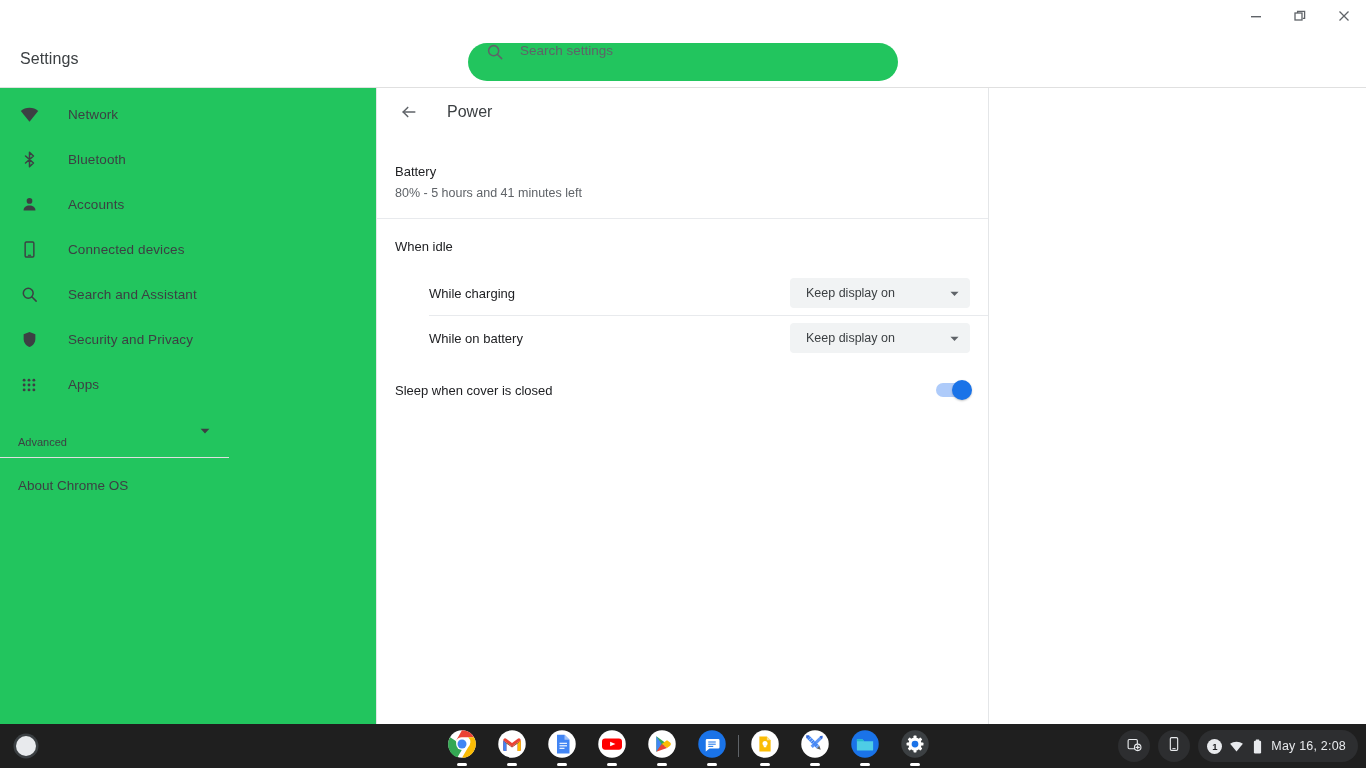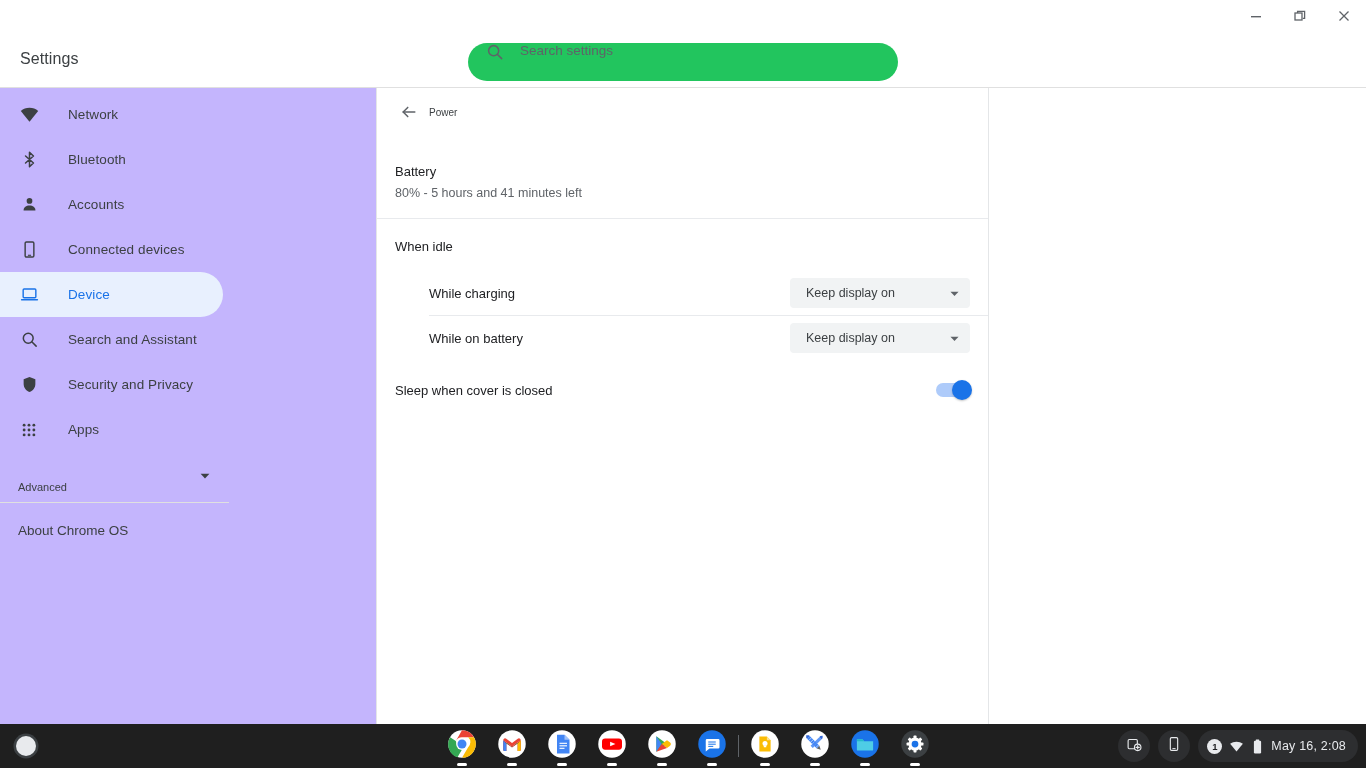--- a/index.html
+++ b/index.html
@@ -66,21 +66,21 @@
   
   #content-region {
     position: absolute; left: 0; top: 88px;
     width: 1366px; height: 636px;
     background: #ffffff;
   }
 
   
   #sidebar {
     position: absolute; left: 0; top: 0; width: 377px; height: 636px;
-    background: #c4b5fd;
+    background: #22c55e;
     border-right: 1px solid #e4e6e8;
     padding-top: 4px;
   }
   .nav-item {
     position: relative;
     height: 45px;
     display: flex; align-items: center;
     padding-left: 18px;
     width: 223px;
     border-top-right-radius: 23px;
@@ -124,21 +124,21 @@
     background: #ffffff;
     border-right: 1px solid #e4e6e8;
   }
   #page-header {
     height: 48px; display: flex; align-items: center; padding-left: 18px;
   }
   #back-button {
     width: 28px; height: 28px; display: flex; align-items: center;
     justify-content: center; color: #5f6368;
   }
-  #page-title { margin-left: 6px; font-size: 10px; color: #3c4043; }
+  #page-title { margin-left: 24px; font-size: 16px; color: #3c4043; }
 
   #battery-section { padding: 28px 20px 18px 18px; }
   #battery-label { font-size: 13px; color: #202124; }
   #battery-status { font-size: 12.5px; color: #5f6368; margin-top: 7px; }
   .section-divider { height: 1px; background: #e8eaed; }
 
   #when-idle-label {
     font-size: 13px; color: #202124; padding: 20px 0 0 18px;
   }
   .setting-row {
@@ -303,29 +303,20 @@
       <div class="nav-item">
         <span class="nav-icon">
           <svg width="19" height="19" viewBox="0 0 24 24" fill="none" stroke="currentColor" stroke-width="1.8">
             <rect x="6.5" y="2.5" width="11" height="19" rx="1.6"></rect>
             <path d="M10 19.3h4" stroke-width="1.4"></path>
           </svg>
         </span>
         <span class="nav-label">Connected devices</span>
       </div>
 
-      <div class="nav-item selected">
-        <span class="nav-icon">
-          <svg width="19" height="19" viewBox="0 0 24 24" fill="none" stroke="currentColor" stroke-width="1.8">
-            <rect x="4" y="5" width="16" height="11" rx="1.2"></rect>
-            <path d="M2 18.6h20" stroke-width="1.8" stroke-linecap="round"></path>
-          </svg>
-        </span>
-        <span class="nav-label">Device</span>
-      </div>
 
 
       <div class="nav-item">
         <span class="nav-icon">
           <svg width="19" height="19" viewBox="0 0 24 24" fill="none" stroke="currentColor" stroke-width="1.9">
             <circle cx="10.4" cy="10.4" r="6.2"></circle>
             <path d="M15.2 15.2 L20.4 20.4" stroke-linecap="round"></path>
           </svg>
         </span>
         <span class="nav-label">Search and Assistant</span>

